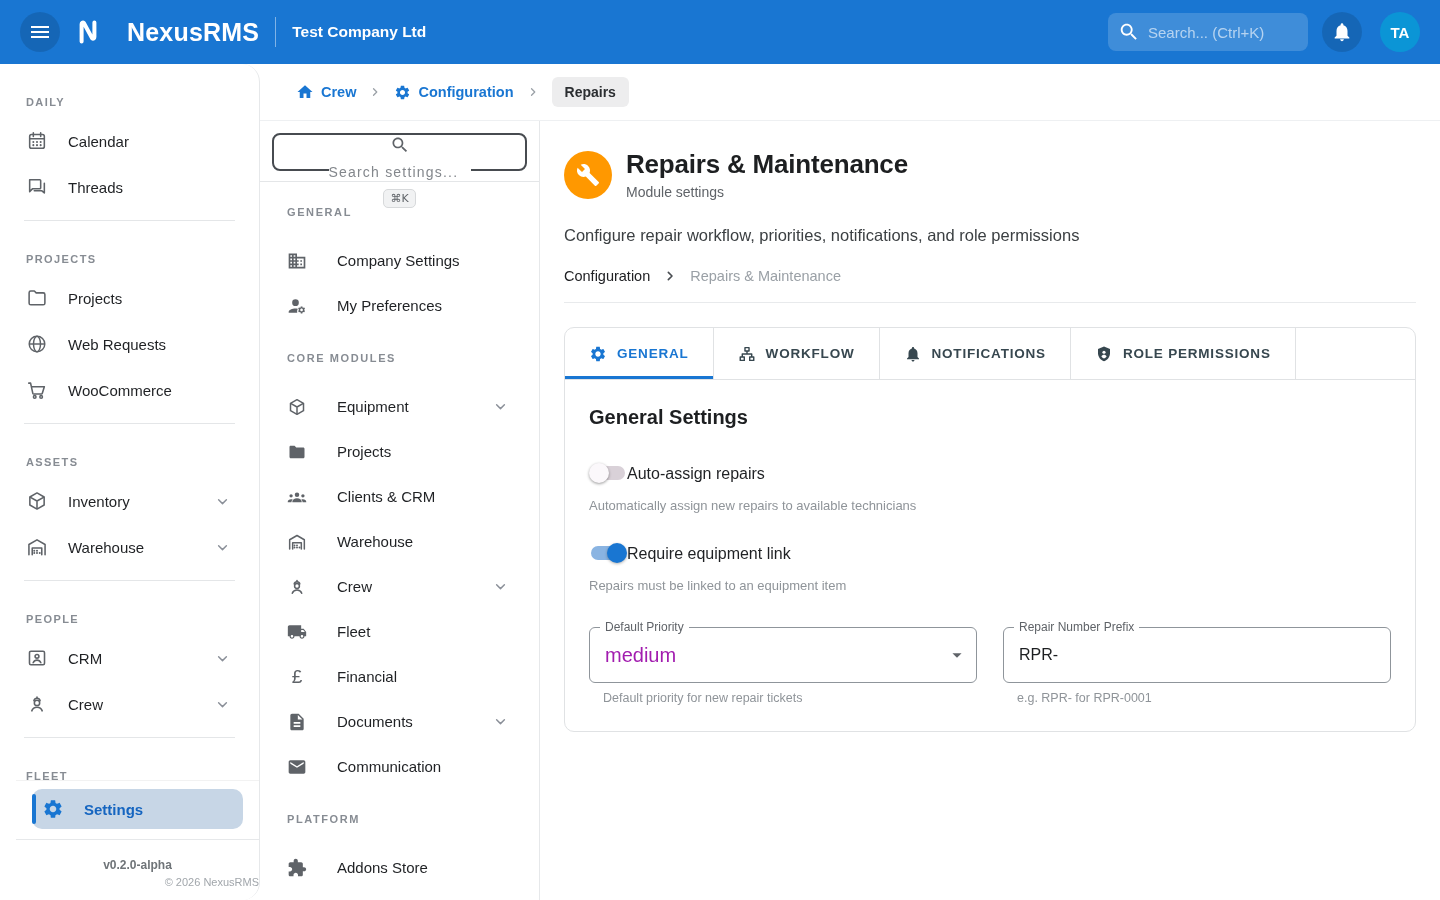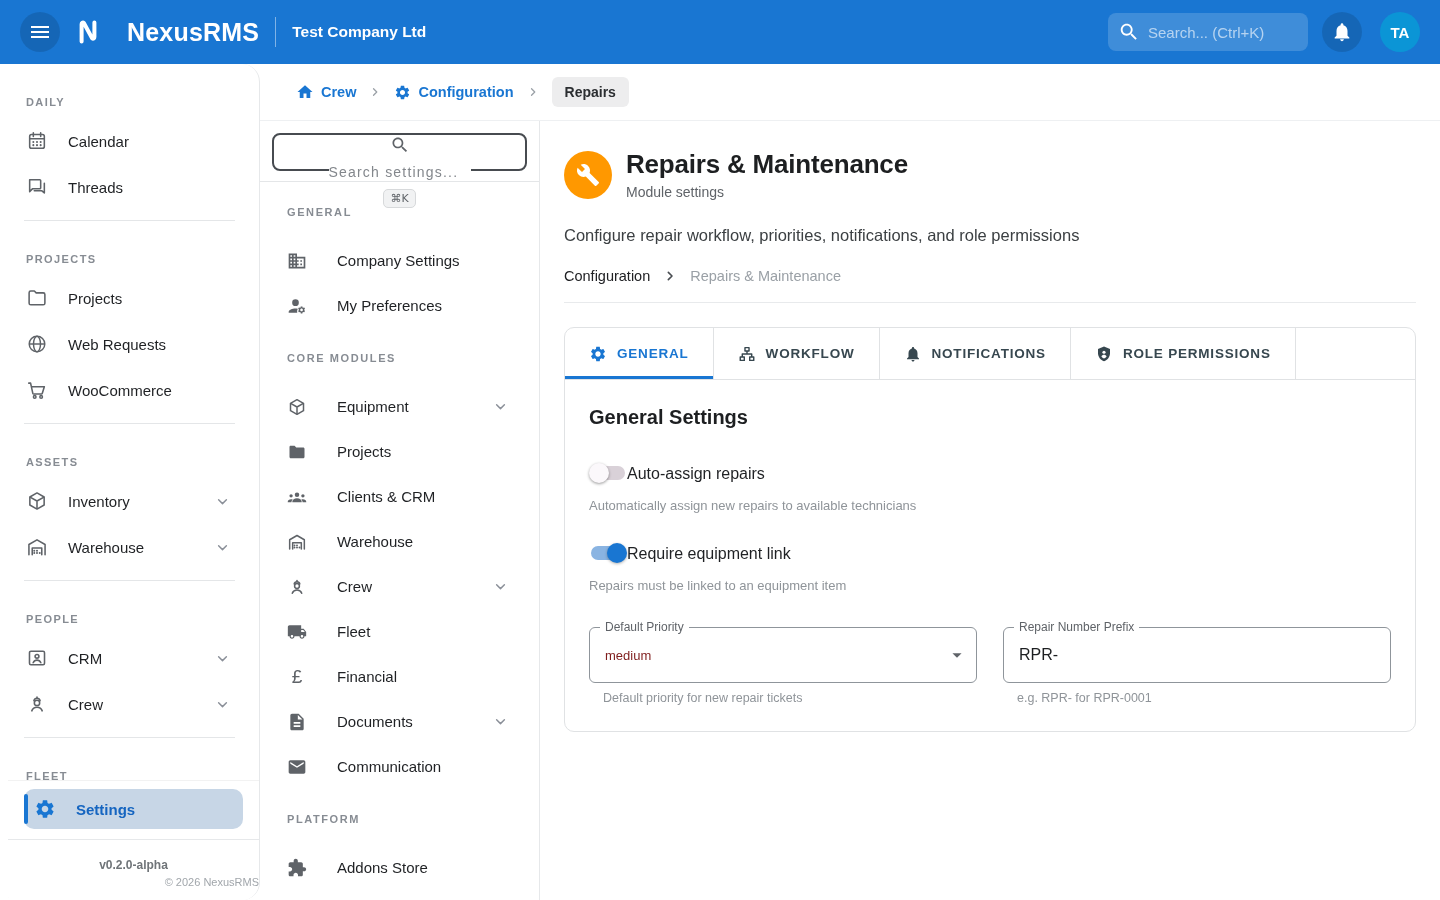--- a/index.html
+++ b/index.html
@@ -31,21 +31,21 @@
   .main { flex:1; min-width:0; padding:28px 24px 0 24px; overflow:hidden; background:#fff; }
 
   
   .sidebar-scroll { padding-top:10px; height:100%; overflow:hidden; }
   .side-section-header { padding:22px 16px 9px 26px; font-size:11px; font-weight:700; letter-spacing:1.4px; color:#878c93; line-height:13px; }
   .side-item { height:46px; display:flex; align-items:center; padding-left:26px; gap:20px; cursor:pointer; position:relative; }
   .side-item svg.mi { color:#5f6368; flex-shrink:0; }
   .side-label { font-size:15px; font-weight:500; color:#1f2124; }
   .chev { position:absolute; right:28px; color:#8a8f98; }
   .side-divider { border-top:1px solid #e4e6e8; margin:10px 24px; }
-  .sidebar-footer { position:absolute; left:8px; right:0; bottom:0; background:#fff; box-shadow:0 -1px 0 rgba(0,0,0,.05); }
+  .sidebar-footer { position:absolute; left:16px; right:0; bottom:0; background:#fff; box-shadow:0 -1px 0 rgba(0,0,0,.05); }
   .settings-item { position:relative; margin:8px 16px 10px; height:40px; border-radius:10px; background:#c7d6e6; display:flex; align-items:center; padding-left:10px; gap:20px; cursor:pointer; }
   .settings-item::before { content:""; position:absolute; left:0; top:5px; bottom:5px; width:4px; border-radius:2px; background:#1976d2; }
   .settings-item svg { color:#1976d2; }
   .settings-label { font-size:15px; font-weight:700; color:#1565c0; }
   .footer-divider { border-top:1px solid #e6e8ea; }
   .version { margin-top:18px; text-align:center; font-size:12px; font-weight:700; color:#6f7478; }
   .copyright { margin-top:4px; padding-bottom:12px; text-align:right; font-size:11px; color:#a1a6ab; }
 
   
   .crumb-link { display:flex; align-items:center; gap:7px; color:#1976d2; font-size:14.5px; font-weight:700; cursor:pointer; text-decoration:none; }
@@ -94,21 +94,21 @@
   .switch { position:relative; width:38px; height:20px; flex-shrink:0; cursor:pointer; }
   .switch .track { position:absolute; left:2px; top:3px; width:34px; height:14px; border-radius:7px; background:#d9d1d8; }
   .switch .knob { position:absolute; left:0; top:0; width:20px; height:20px; border-radius:50%; background:#fbf8fb; box-shadow:0 1px 3px rgba(0,0,0,.4); }
   .switch.on .track { background:#8ab4e2; }
   .switch.on .knob { left:18px; background:#1976d2; box-shadow:0 1px 3px rgba(0,0,0,.3); }
 
   .fields-row { margin-top:34px; display:flex; gap:26px; }
   .field-wrap { width:390px; }
   .field { position:relative; height:56px; border:1px solid #8f959b; border-radius:6px; background:#fff; cursor:pointer; }
   .field-label { position:absolute; top:-7px; left:10px; background:#fff; padding:0 5px; font-size:12px; color:#5f6368; line-height:13px; }
-  .field-value { position:absolute; left:15px; top:50%; transform:translateY(-50%); font-size:13px; color:#7f1d1d; }
+  .field-value { position:absolute; left:15px; top:50%; transform:translateY(-50%); font-size:20px; color:#a21caf; }
   .field input.field-input { position:absolute; left:15px; right:12px; top:0; height:100%; border:none; outline:none; font-size:16px; color:#1d1f21; font-family:inherit; background:transparent; }
   .field-caret { position:absolute; right:8px; top:50%; transform:translateY(-50%); color:#5f6368; display:flex; }
   .field-helper { margin-top:8px; padding-left:14px; font-size:12.5px; color:#8f9499; }
 </style>
 </head>
 <body>
 
 <div class="app">
 
   <header class="topbar">

